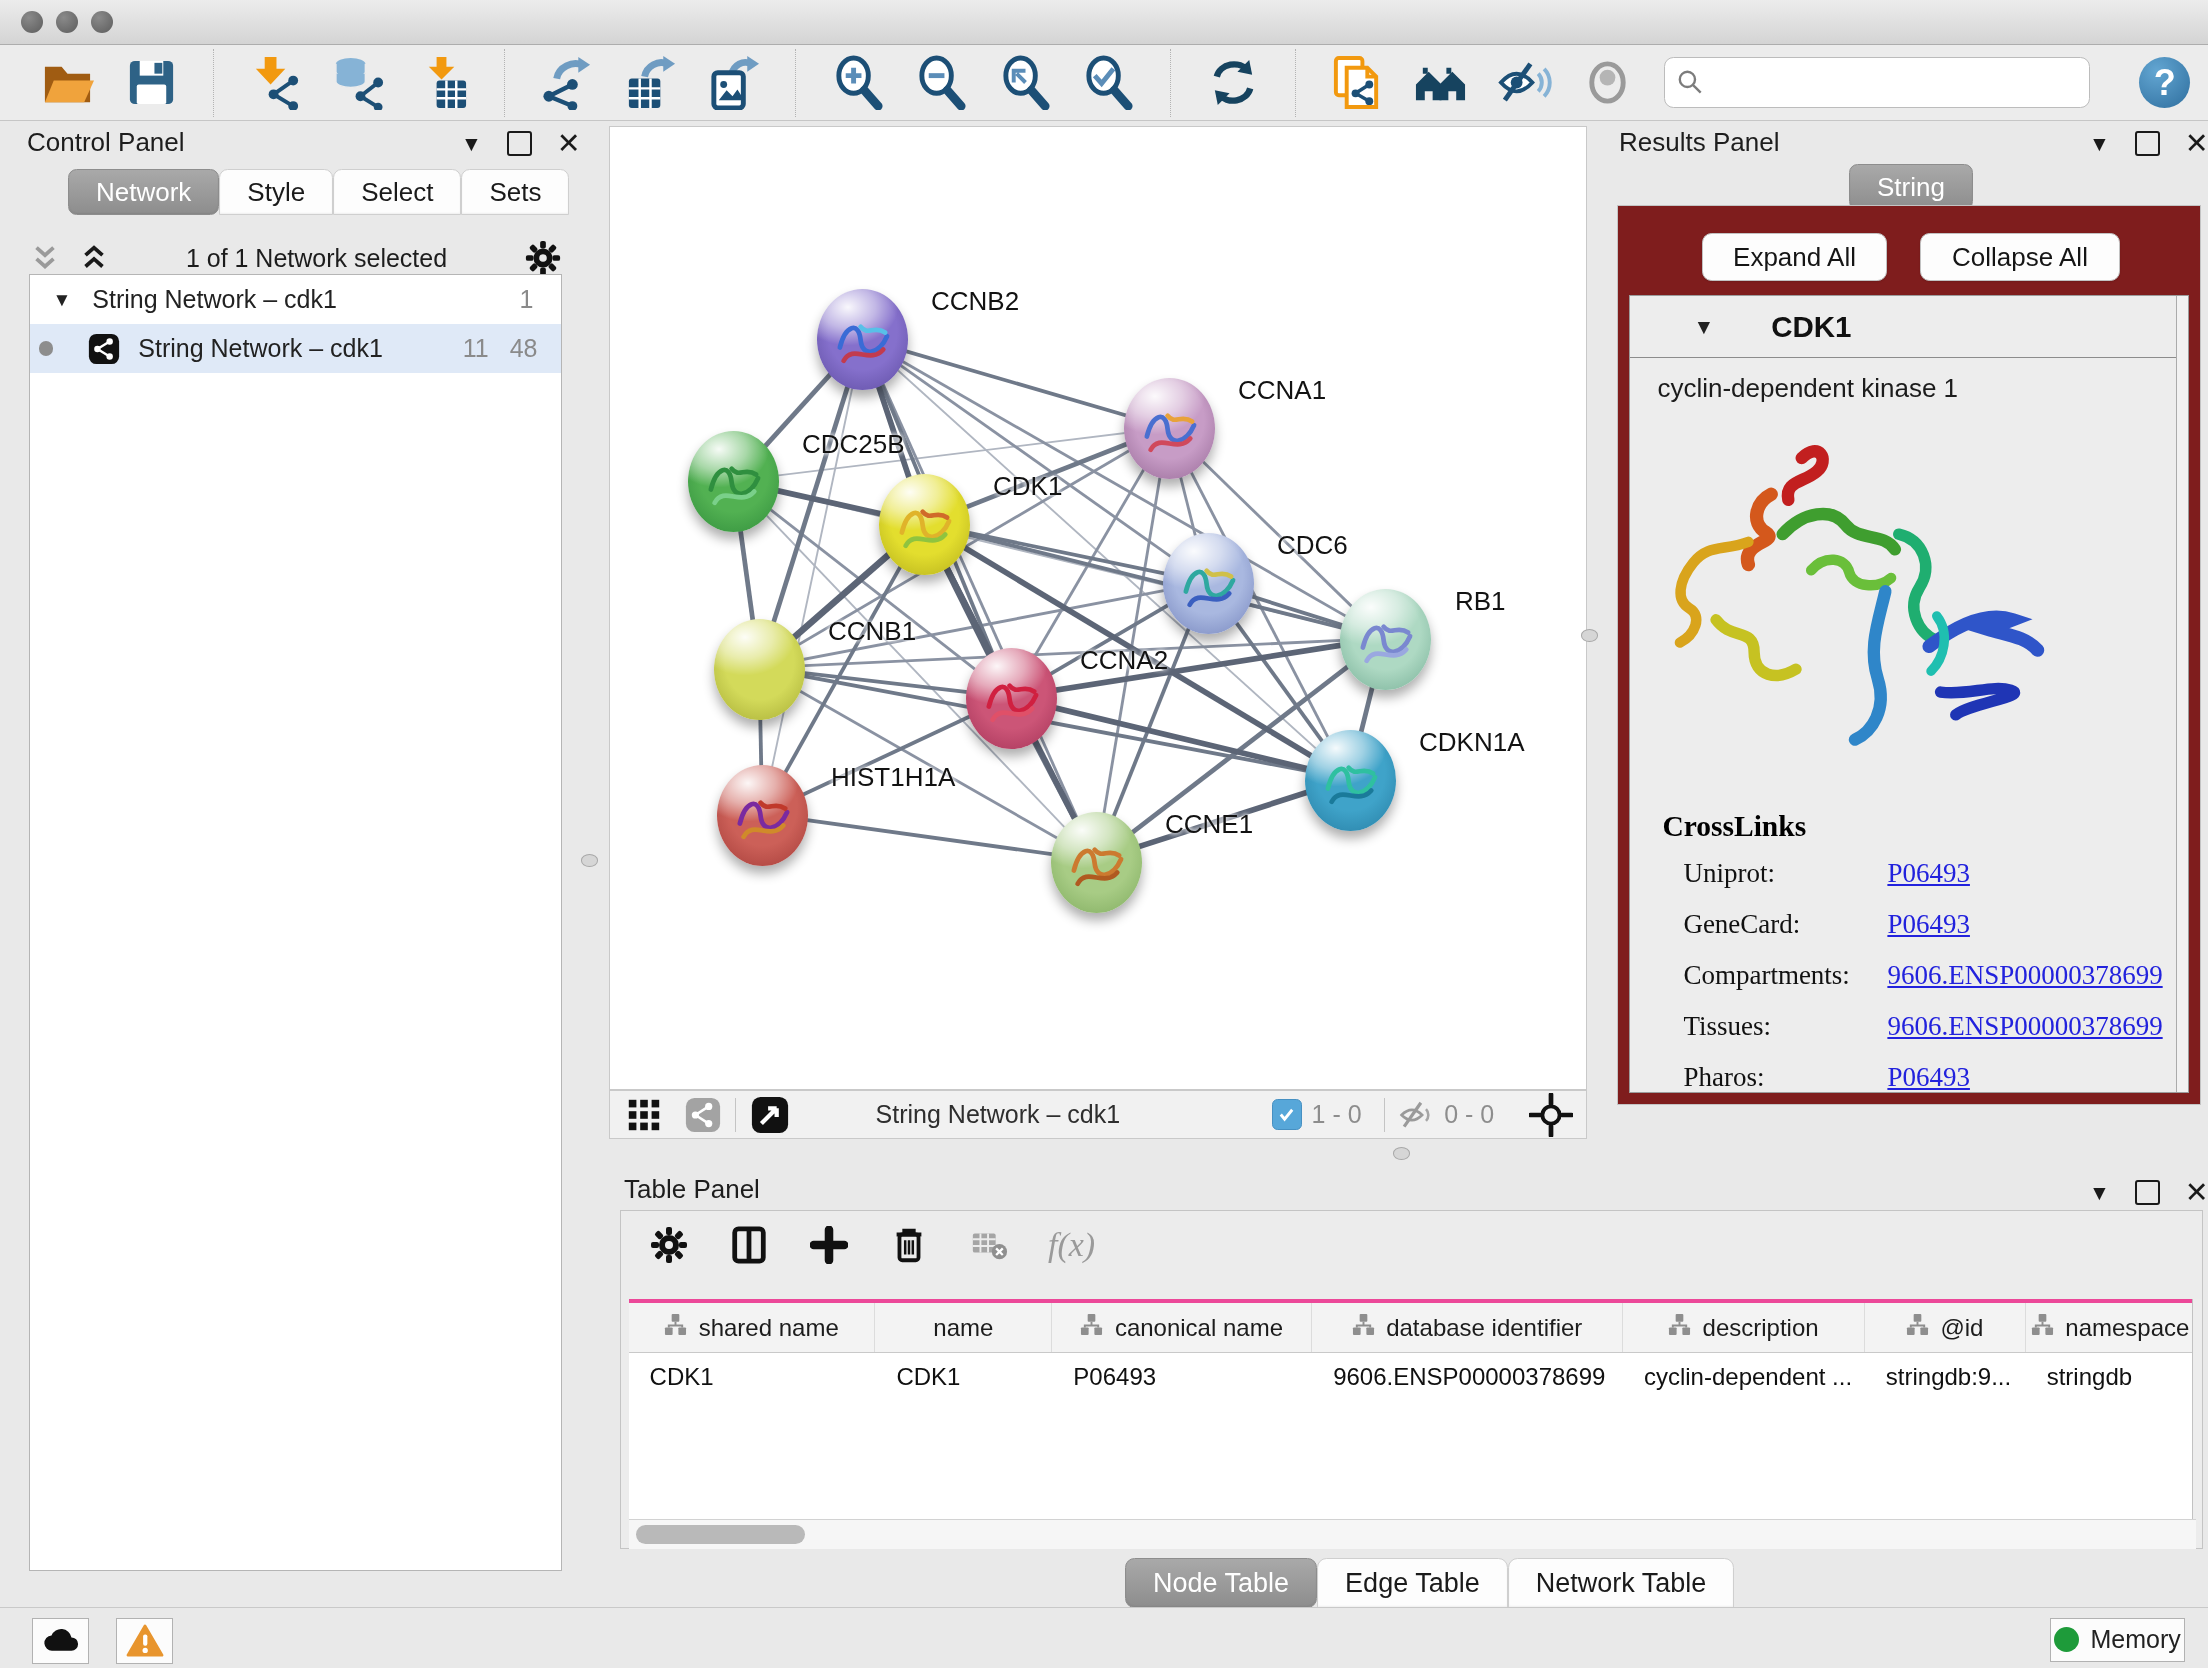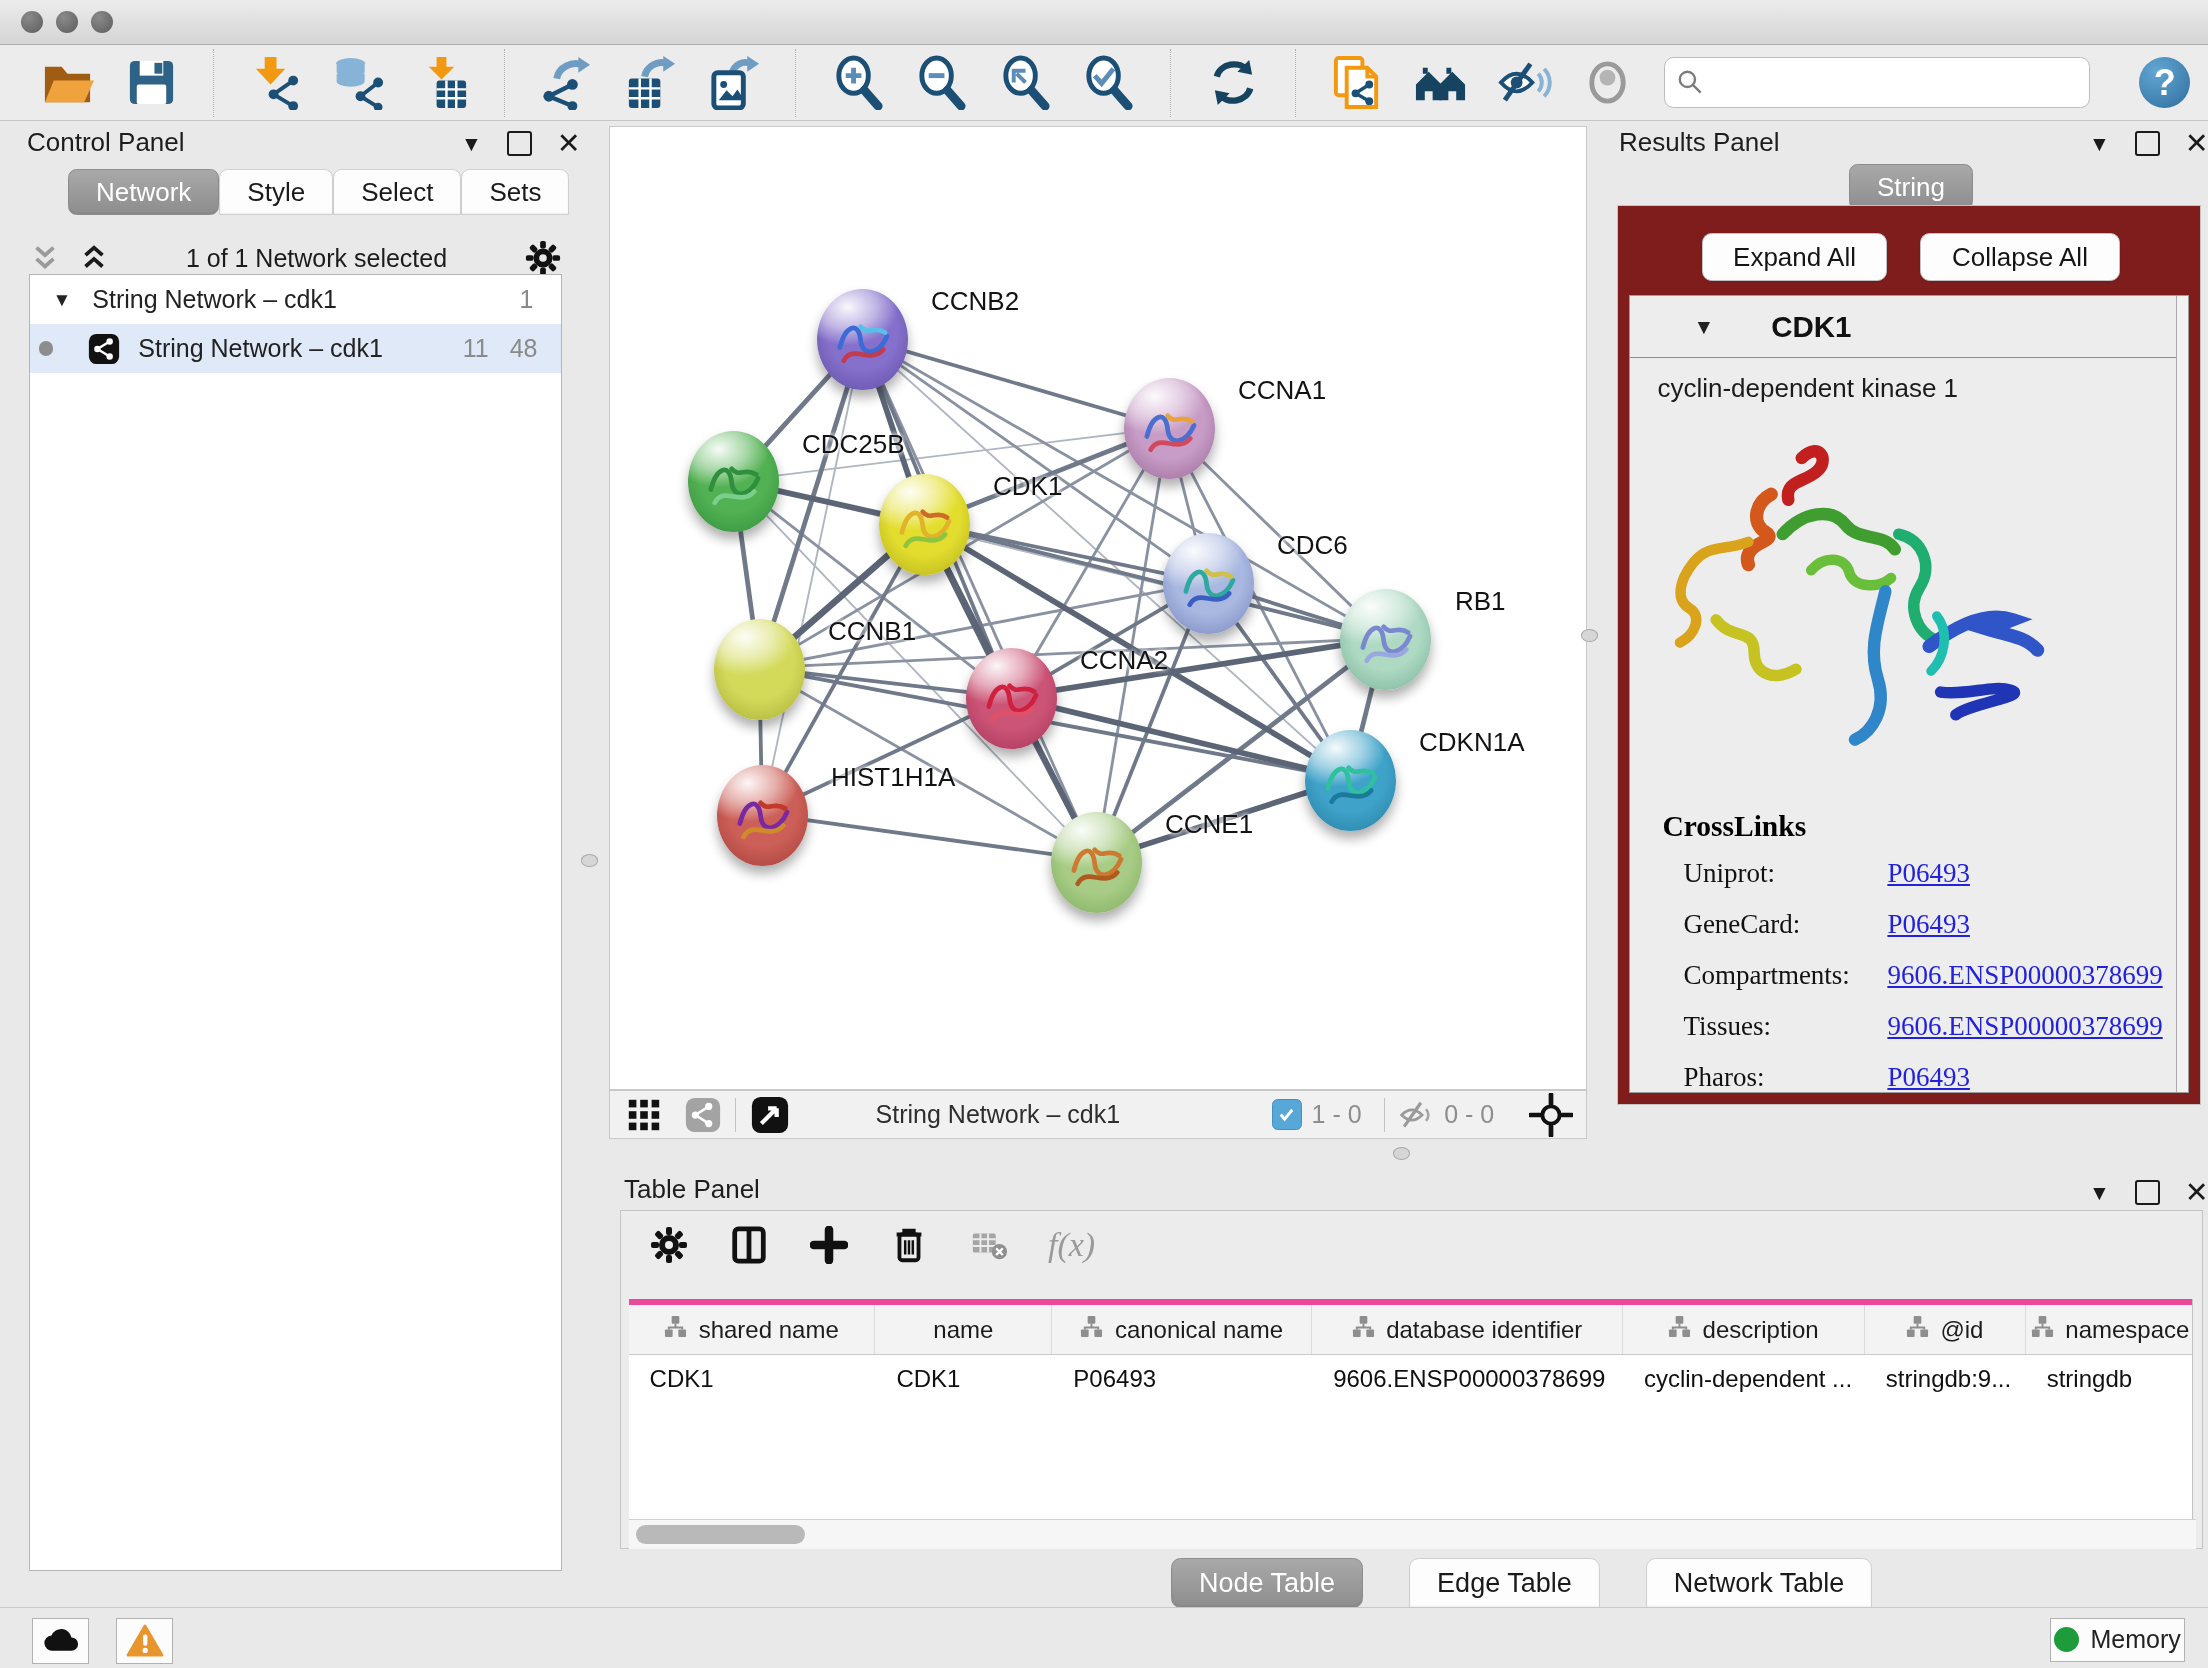--- a/index.html
+++ b/index.html
@@ -75,32 +75,32 @@
   .cl-title{font-size:29.5px;font-weight:bold;color:#000;margin-bottom:15px;}
   .cl-row{display:flex;margin-bottom:20px;}
   .cl-label{width:204px;font-size:27px;color:#111;padding-left:21px;}
   .cl-value{font-size:27px;color:#2222dd;text-decoration:underline;cursor:pointer;}
   
   .tp-box{position:absolute;left:620px;top:1210px;width:1583px;height:339px;background:#ececec;
     border:1px solid #c4c4c4;box-sizing:border-box;}
   .tp-toolbar{position:absolute;left:27px;top:13.3px;display:flex;align-items:center;gap:38px;}
   .tp-ic{width:42px;height:42px;display:flex;align-items:center;justify-content:center;cursor:pointer;}
   .fx{font-family:"Liberation Serif","DejaVu Serif",serif;font-style:italic;font-size:34px;color:#9a9a9a;}
-  .ntable{position:absolute;left:7.6px;top:88px;width:1567px;background:#fff;border-top:6px solid #ec4899;}
+  .ntable{position:absolute;left:7.6px;top:88px;width:1567px;background:#fff;border-top:4px solid #ec4899;}
   .ntable .hdr{display:flex;background:#f3f3f3;border-bottom:1.9px solid #c9c9c9;height:49px;}
   .hcell{display:flex;align-items:center;justify-content:center;gap:11.4px;font-size:24px;color:#1c1c1c;
     border-right:1px solid #dcdcdc;box-sizing:border-box;cursor:pointer;}
   .ntable .row{display:flex;height:48px;background:#fff;}
   .dcell{display:flex;align-items:center;font-size:24px;color:#101010;padding-left:21px;box-sizing:border-box;overflow:hidden;white-space:nowrap;}
   .tbl-white{position:absolute;left:7.6px;top:186px;width:1567px;height:122px;background:#fff;}
   .vscroll{position:absolute;right:0;top:88px;width:8.6px;height:221px;background:#ededed;border-left:1px solid #c2c2c2;}
   .hscroll{position:absolute;left:7.6px;top:308px;width:1567px;height:28.5px;background:#f6f6f6;border-top:1px solid #d2d2d2;}
   .hthumb{position:absolute;left:7.6px;top:4.8px;width:169px;height:19px;border-radius:9.5px;background:#b9b9b9;cursor:pointer;}
   .tbl-tabs{position:absolute;left:1125px;top:1558px;display:flex;}
-  .tbl-tabs .tab{border-radius:9.5px 9.5px 0 0;height:48px;line-height:48px;font-size:27px;margin-left:46px;}
+  .tbl-tabs .tab{border-radius:9.5px 9.5px 0 0;height:48px;line-height:48px;font-size:27px;}
   .tbl-tabs .tab.active{border-radius:9.5px;}
   
   .bottombar{position:absolute;left:0;top:1607px;width:100%;height:61px;background:#e9e9e9;border-top:1px solid #c9c9c9;}
   .bb-btn{position:absolute;top:9.5px;width:55px;height:44px;background:#fcfcfc;border:1.9px solid #b2b2b2;
     display:flex;align-items:center;justify-content:center;cursor:pointer;}
   .mem-btn{position:absolute;right:23px;top:9.5px;width:133px;height:42px;background:#fcfcfc;border:1.9px solid #b2b2b2;
     display:flex;align-items:center;justify-content:center;gap:11.4px;font-size:25px;cursor:pointer;}
   .mem-dot{width:25px;height:25px;border-radius:50%;background:#1e9b3a;}
 </style>
 </head>

